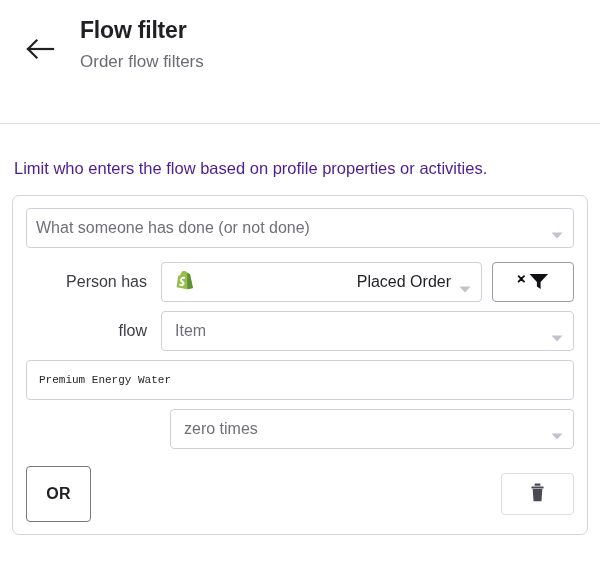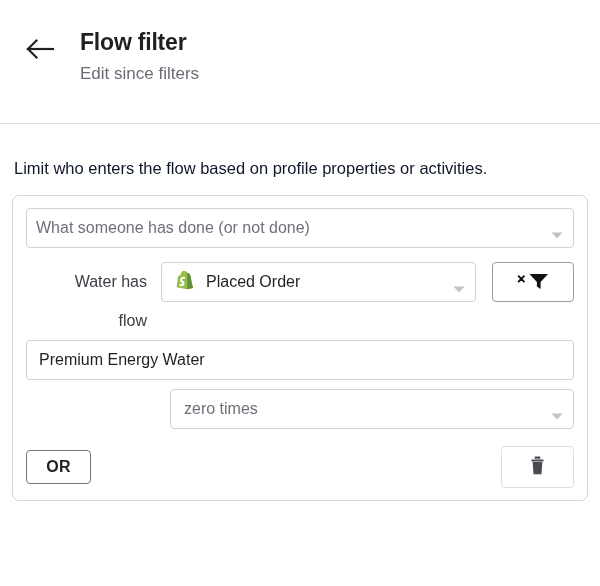--- a/index.html
+++ b/index.html
@@ -35,21 +35,21 @@
     justify-content: center;
     background: transparent;
     border: none;
     padding: 0;
     cursor: pointer;
   }
   .back-btn svg { display: block; }
   .header-text {
     position: absolute;
     left: 80px;
-    top: 27px;
+    top: 15px;
   }
   .title {
     font-size: 23px;
     font-weight: 700;
     letter-spacing: -0.2px;
     color: #1f2024;
     line-height: 30px;
     margin: 0;
   }
   .subtitle {
@@ -59,21 +59,21 @@
     line-height: 24px;
     margin: 5px 0 0 0;
   }
 
   
   .body-wrap {
     padding: 0 12px;
   }
   .intro {
     font-size: 16.5px;
-    color: #0f172a;
+    color: #4c1d95;
     line-height: 22px;
     margin: 33px 0 16px 2px;
   }
 
   
   .filter-card {
     border: 1px solid #d4d4dc;
     border-radius: 7px;
     background: #ffffff;
     padding: 12px 13px 12px 13px;
@@ -133,21 +133,22 @@
   }
   .row-field {
     flex: 1 1 auto;
     min-width: 0;
   }
 
   
   .row-field.with-action {
     display: flex;
     align-items: center;
-    gap: 16px;
+    gap: 10px;
+    text-align: right;
   }
   .row-field.with-action .field { flex: 1 1 auto; }
 
   .icon-btn {
     flex: 0 0 auto;
     width: 82px;
     height: 40px;
     box-sizing: border-box;
     border: 1px solid #9a9aa4;
     border-radius: 4px;
@@ -169,43 +170,43 @@
 
   
   .text-input {
     box-sizing: border-box;
     width: 100%;
     height: 40px;
     border: 1px solid #cfcfd8;
     border-radius: 4px;
     background: #ffffff;
     padding: 0 12px;
-    font-family: Liberation Sans, sans-serif;
-    font-size: 16px;
+    font-family: Liberation Mono, monospace;
+    font-size: 11px;
     color: #1f2024;
     outline: none;
   }
 
   
   .row-indent {
     margin-left: 135px;
     margin-bottom: 9px;
     padding-left: 9px;
   }
 
   
   .card-footer {
     display: flex;
     align-items: center;
     justify-content: space-between;
     margin-top: 17px;
   }
   .or-btn {
     width: 65px;
-    height: 34px;
+    height: 56px;
     box-sizing: border-box;
     border: 1px solid #76767f;
     border-radius: 4px;
     background: #ffffff;
     font-family: "Liberation Sans", sans-serif;
     font-size: 16px;
     font-weight: 700;
     color: #1f2024;
     letter-spacing: 0.3px;
     cursor: pointer;
@@ -231,41 +232,41 @@
   <button class="back-btn">
     <span>
       <svg width="32" height="24" viewBox="0 0 32 24" fill="none">
         <path d="M29 12 H4" stroke="#1f2024" stroke-width="2.2" stroke-linecap="square"></path>
         <path d="M12.5 3.5 L4 12 L12.5 20.5" stroke="#1f2024" stroke-width="2.2" fill="none" stroke-linecap="square" stroke-linejoin="miter"></path>
       </svg>
     </span>
   </button>
   <div class="header-text">
     <h1 class="title">Flow filter</h1>
-    <p class="subtitle">Edit since filters</p>
+    <p class="subtitle">Order flow filters</p>
   </div>
 </div>
 
 <div class="body-wrap">
 
   <p class="intro">Limit who enters the flow based on profile properties or activities.</p>
 
   <div class="filter-card">
 
     <div class="field top-select">
       <span class="ftext">What someone has done (or not done)</span>
       <span class="caret">
         <svg width="12" height="7" viewBox="0 0 12 7">
             <path d="M0.5 0.5 L11.5 0.5 L6 6.5 Z" fill="#c2c2cc"></path>
           </svg>
       </span>
     </div>
 
     <div class="row">
-      <div class="row-label">Water has</div>
+      <div class="row-label">Person has</div>
       <div class="row-field with-action">
         <div class="field">
           <span class="shopify-icon">
             <svg width="21" height="23" viewBox="0 0 21 23">
               <path d="M14.9 3.05 C14.78 3.01 14.2 2.97 14.2 2.97 L13.12 1.9 C13.0 1.79 12.79 1.82 12.71 1.85 C12.7 1.85 12.5 1.91 12.17 2.01 C11.85 1.08 11.27 0.22 10.26 0.22 L10.17 0.23 C9.88 -0.15 9.52 -0.32 9.21 -0.32 C6.83 -0.32 5.69 2.65 5.34 4.16 C4.41 4.45 3.75 4.65 3.67 4.68 C3.15 4.84 3.13 4.86 3.06 5.35 C3.01 5.72 1.65 16.25 1.65 16.25 L12.25 18.24 L18.0 17.0 C18.0 17.0 15.02 3.19 14.9 3.05 Z" fill="#95BF47"></path>
               <path d="M14.2 2.97 C14.2 2.97 14.78 3.01 14.9 3.05 C15.02 3.19 18.0 17.0 18.0 17.0 L12.25 18.24 L12.25 1.86 C12.4 1.84 12.56 1.82 12.71 1.85 L13.12 1.9 L14.2 2.97 Z" fill="#5E8E3E"></path>
               <path d="M10.26 6.06 L9.55 8.17 C9.55 8.17 8.93 7.84 8.17 7.84 C7.06 7.84 7.0 8.54 7.0 8.71 C7.0 9.67 9.5 10.04 9.5 12.29 C9.5 14.06 8.38 15.2 6.86 15.2 C5.04 15.2 4.11 14.07 4.11 14.07 L4.6 12.46 C4.6 12.46 5.56 13.28 6.36 13.28 C6.89 13.28 7.1 12.87 7.1 12.57 C7.1 11.31 5.05 11.25 5.05 9.2 C5.05 7.47 6.29 5.79 8.8 5.79 C9.77 5.79 10.26 6.06 10.26 6.06 Z" fill="#FFFFFF"></path>
               <path d="M9.21 0.93 C9.33 0.93 9.46 0.97 9.58 1.05 C8.72 1.46 7.79 2.49 7.4 4.54 C6.86 4.71 6.33 4.87 5.84 5.02 C6.28 3.53 7.29 0.93 9.21 0.93 Z" fill="#95BF47"></path>
             </svg>
           </span>
@@ -282,20 +283,30 @@
               <path d="M2.6 5.2 L8.0 10.6 M8.0 5.2 L2.6 10.6" stroke="#101014" stroke-width="1.9" stroke-linecap="round"></path>
               <path d="M13.5 3.0 L32.0 3.0 L24.6 11.0 L24.6 18.0 L20.9 15.4 L20.9 11.0 Z" fill="#101014"></path>
             </svg>
           </span>
         </button>
       </div>
     </div>
 
     <div class="row">
       <div class="row-label">flow</div>
+      <div class="row-field">
+        <div class="field">
+          <span class="ftext">Item</span>
+          <span class="caret">
+            <svg width="12" height="7" viewBox="0 0 12 7">
+                <path d="M0.5 0.5 L11.5 0.5 L6 6.5 Z" fill="#c2c2cc"></path>
+              </svg>
+          </span>
+        </div>
+      </div>
     </div>
 
     <div class="row">
       <div class="row-field">
         <input class="text-input" type="text" value="Premium Energy Water" style="">
       </div>
     </div>
 
     <div class="row-indent">
       <div class="field">

